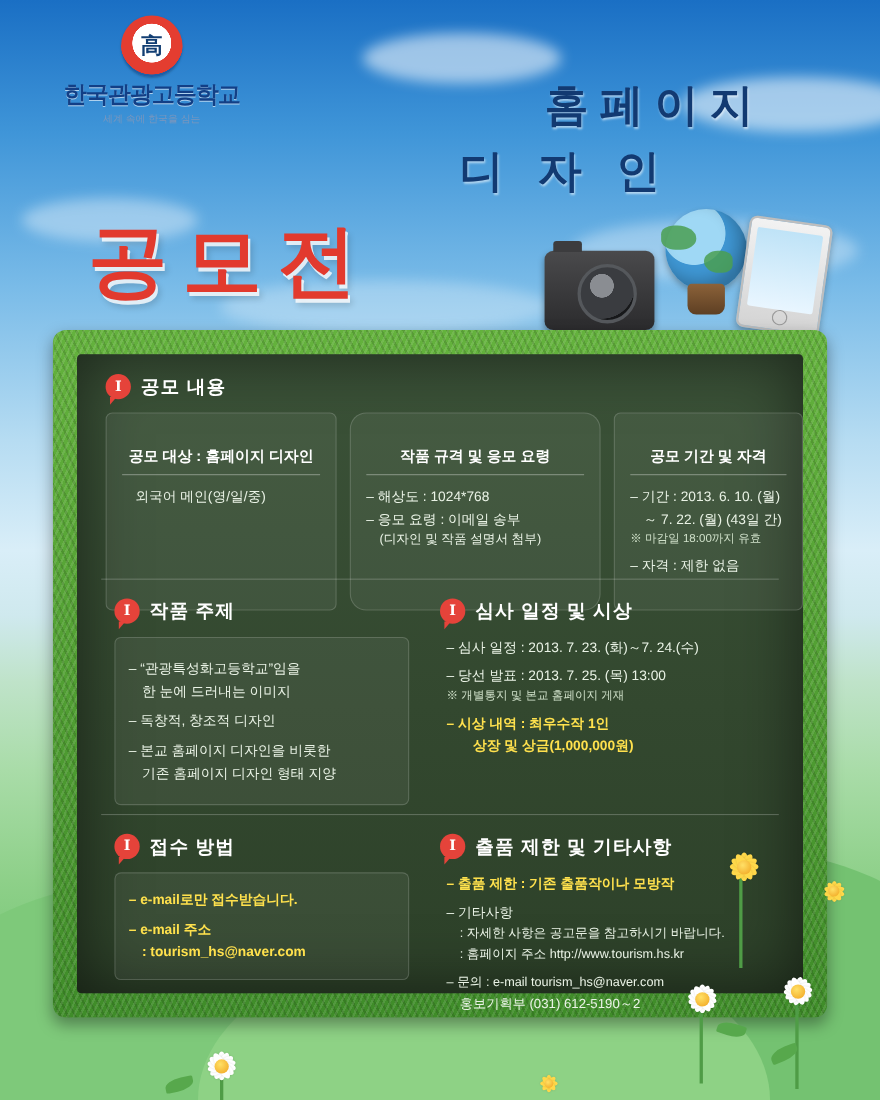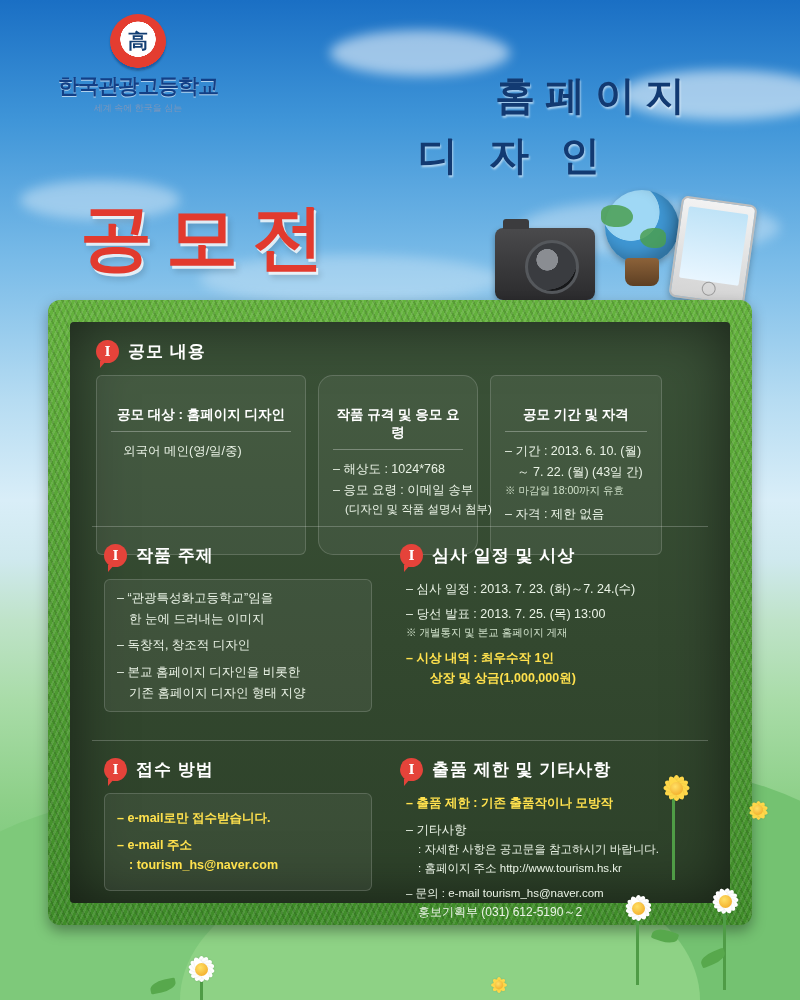--- a/index.html
+++ b/index.html
@@ -240,21 +240,21 @@
       <div class="bubble">I</div>
       <div class="sec-title">공모 내용</div>
     </div>
     <div style="display:flex; gap:12px;">
 
       <div class="panel" style="width:210px;">
         <div class="panel-title">공모 대상 : 홈페이지 디자인</div>
         <div class="line ind">외국어 메인(영/일/중)</div>
       </div>
 
-      <div class="panel" style="width:160px;border-radius:15px;">
+      <div class="panel" style="width:228px;border-radius:15px;">
         <div class="panel-title">작품 규격 및 응모 요령</div>
         <div class="line">– 해상도 : 1024*768</div>
         <div class="line">– 응모 요령 : 이메일 송부</div>
         <div class="line ind" style="font-size:11.5px;">(디자인 및 작품 설명서 첨부)</div>
       </div>
 
       <div class="panel" style="width:172px;">
         <div class="panel-title">공모 기간 및 자격</div>
         <div class="line">– 기간 : 2013. 6. 10. (월)</div>
         <div class="line ind">～ 7. 22. (월) (43일 간)</div>
@@ -265,21 +265,21 @@
     </div>
   </div>
 
   <div class="divider" style="top:204px;"></div>
 
   <div class="section" style="left:34px; top:222px; width:268px;">
     <div class="sec-head">
       <div class="bubble">I</div>
       <div class="sec-title">작품 주제</div>
     </div>
-    <div class="panel" style="padding:8px 12px;">
+    <div class="panel" style="padding:18px 12px;">
       <div class="line">– “관광특성화고등학교”임을</div>
       <div class="line ind">한 눈에 드러내는 이미지</div>
       <div class="line" style="margin-top:6px;">– 독창적, 창조적 디자인</div>
       <div class="line" style="margin-top:6px;">– 본교 홈페이지 디자인을 비롯한</div>
       <div class="line ind">기존 홈페이지 디자인 형태 지양</div>
     </div>
   </div>
 
   <div class="section" style="left:330px; top:222px; width:320px;">
     <div class="sec-head">

